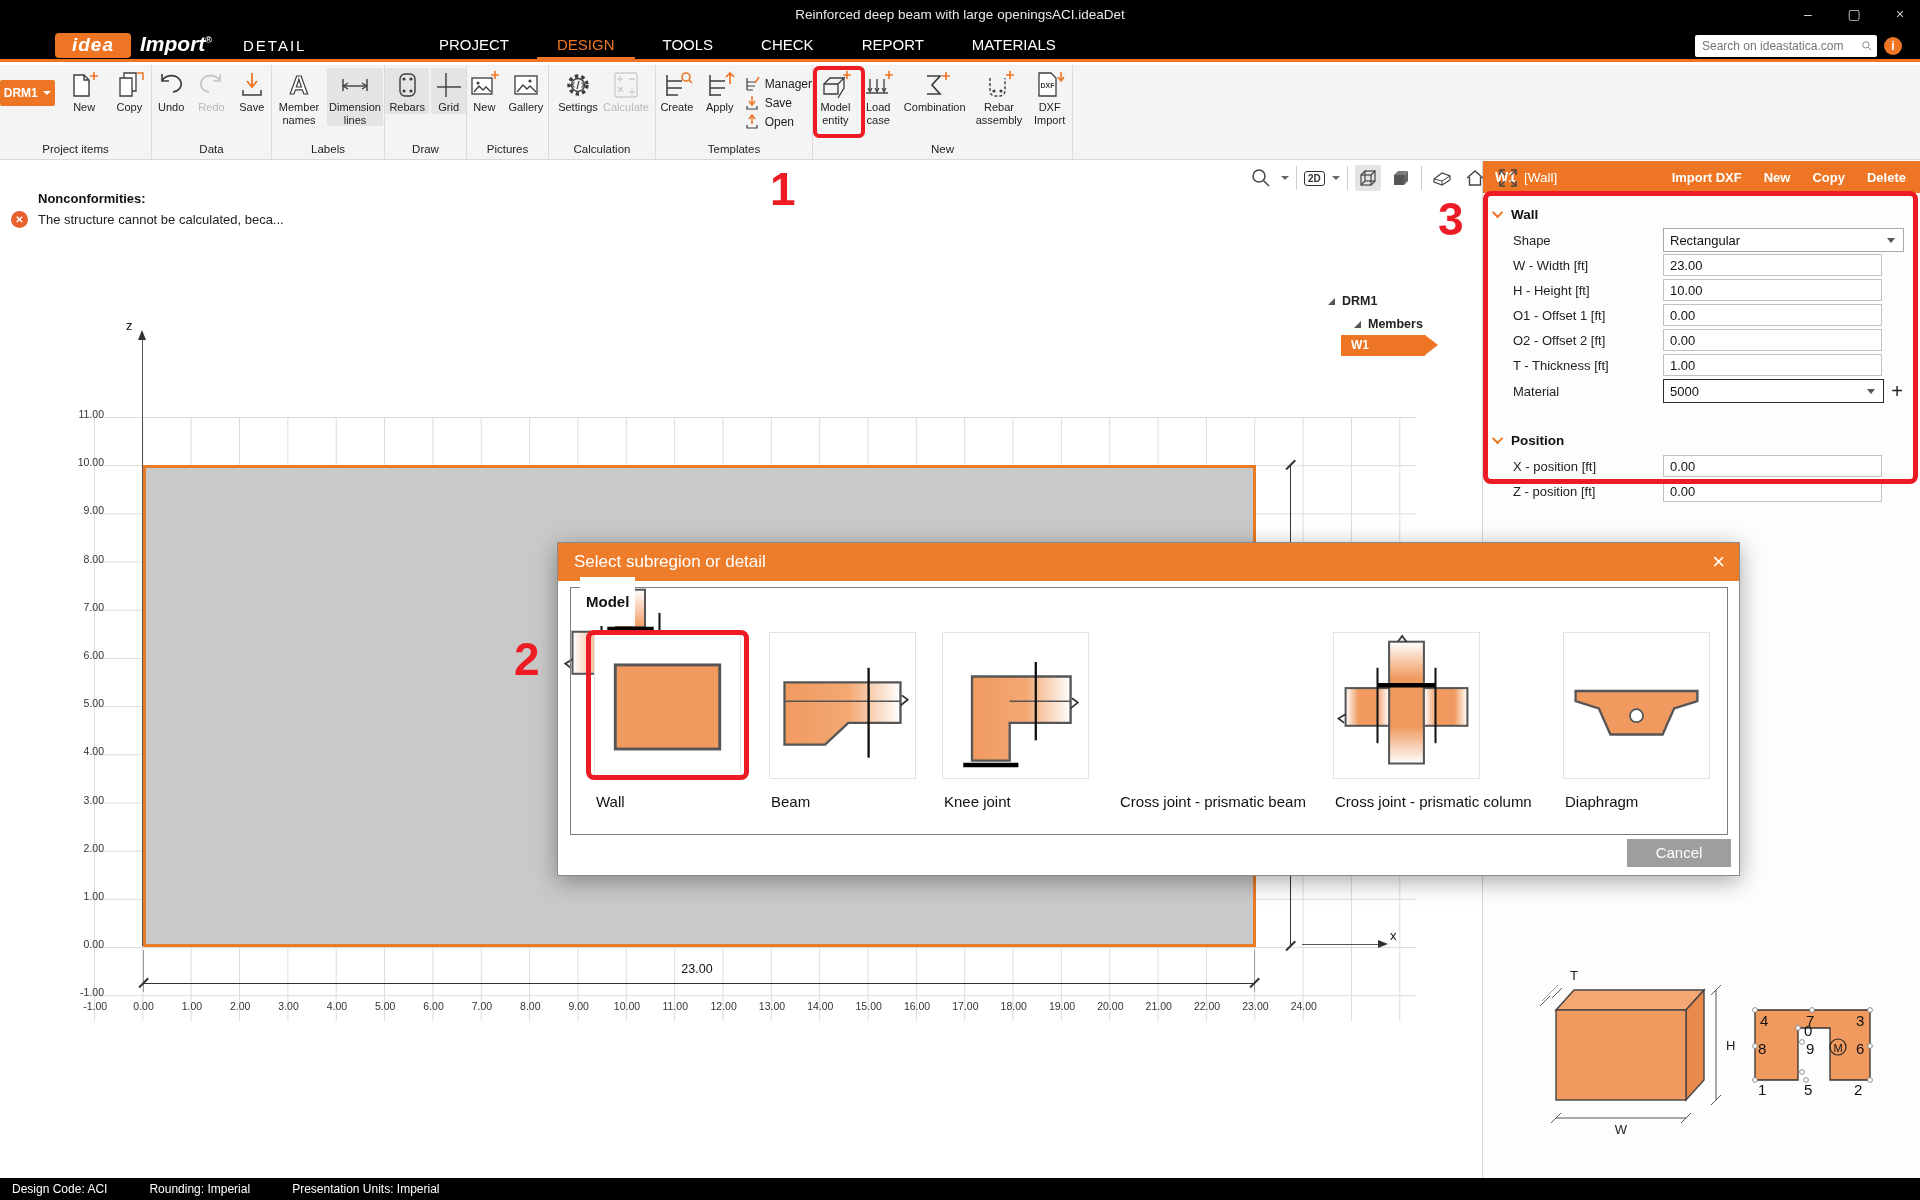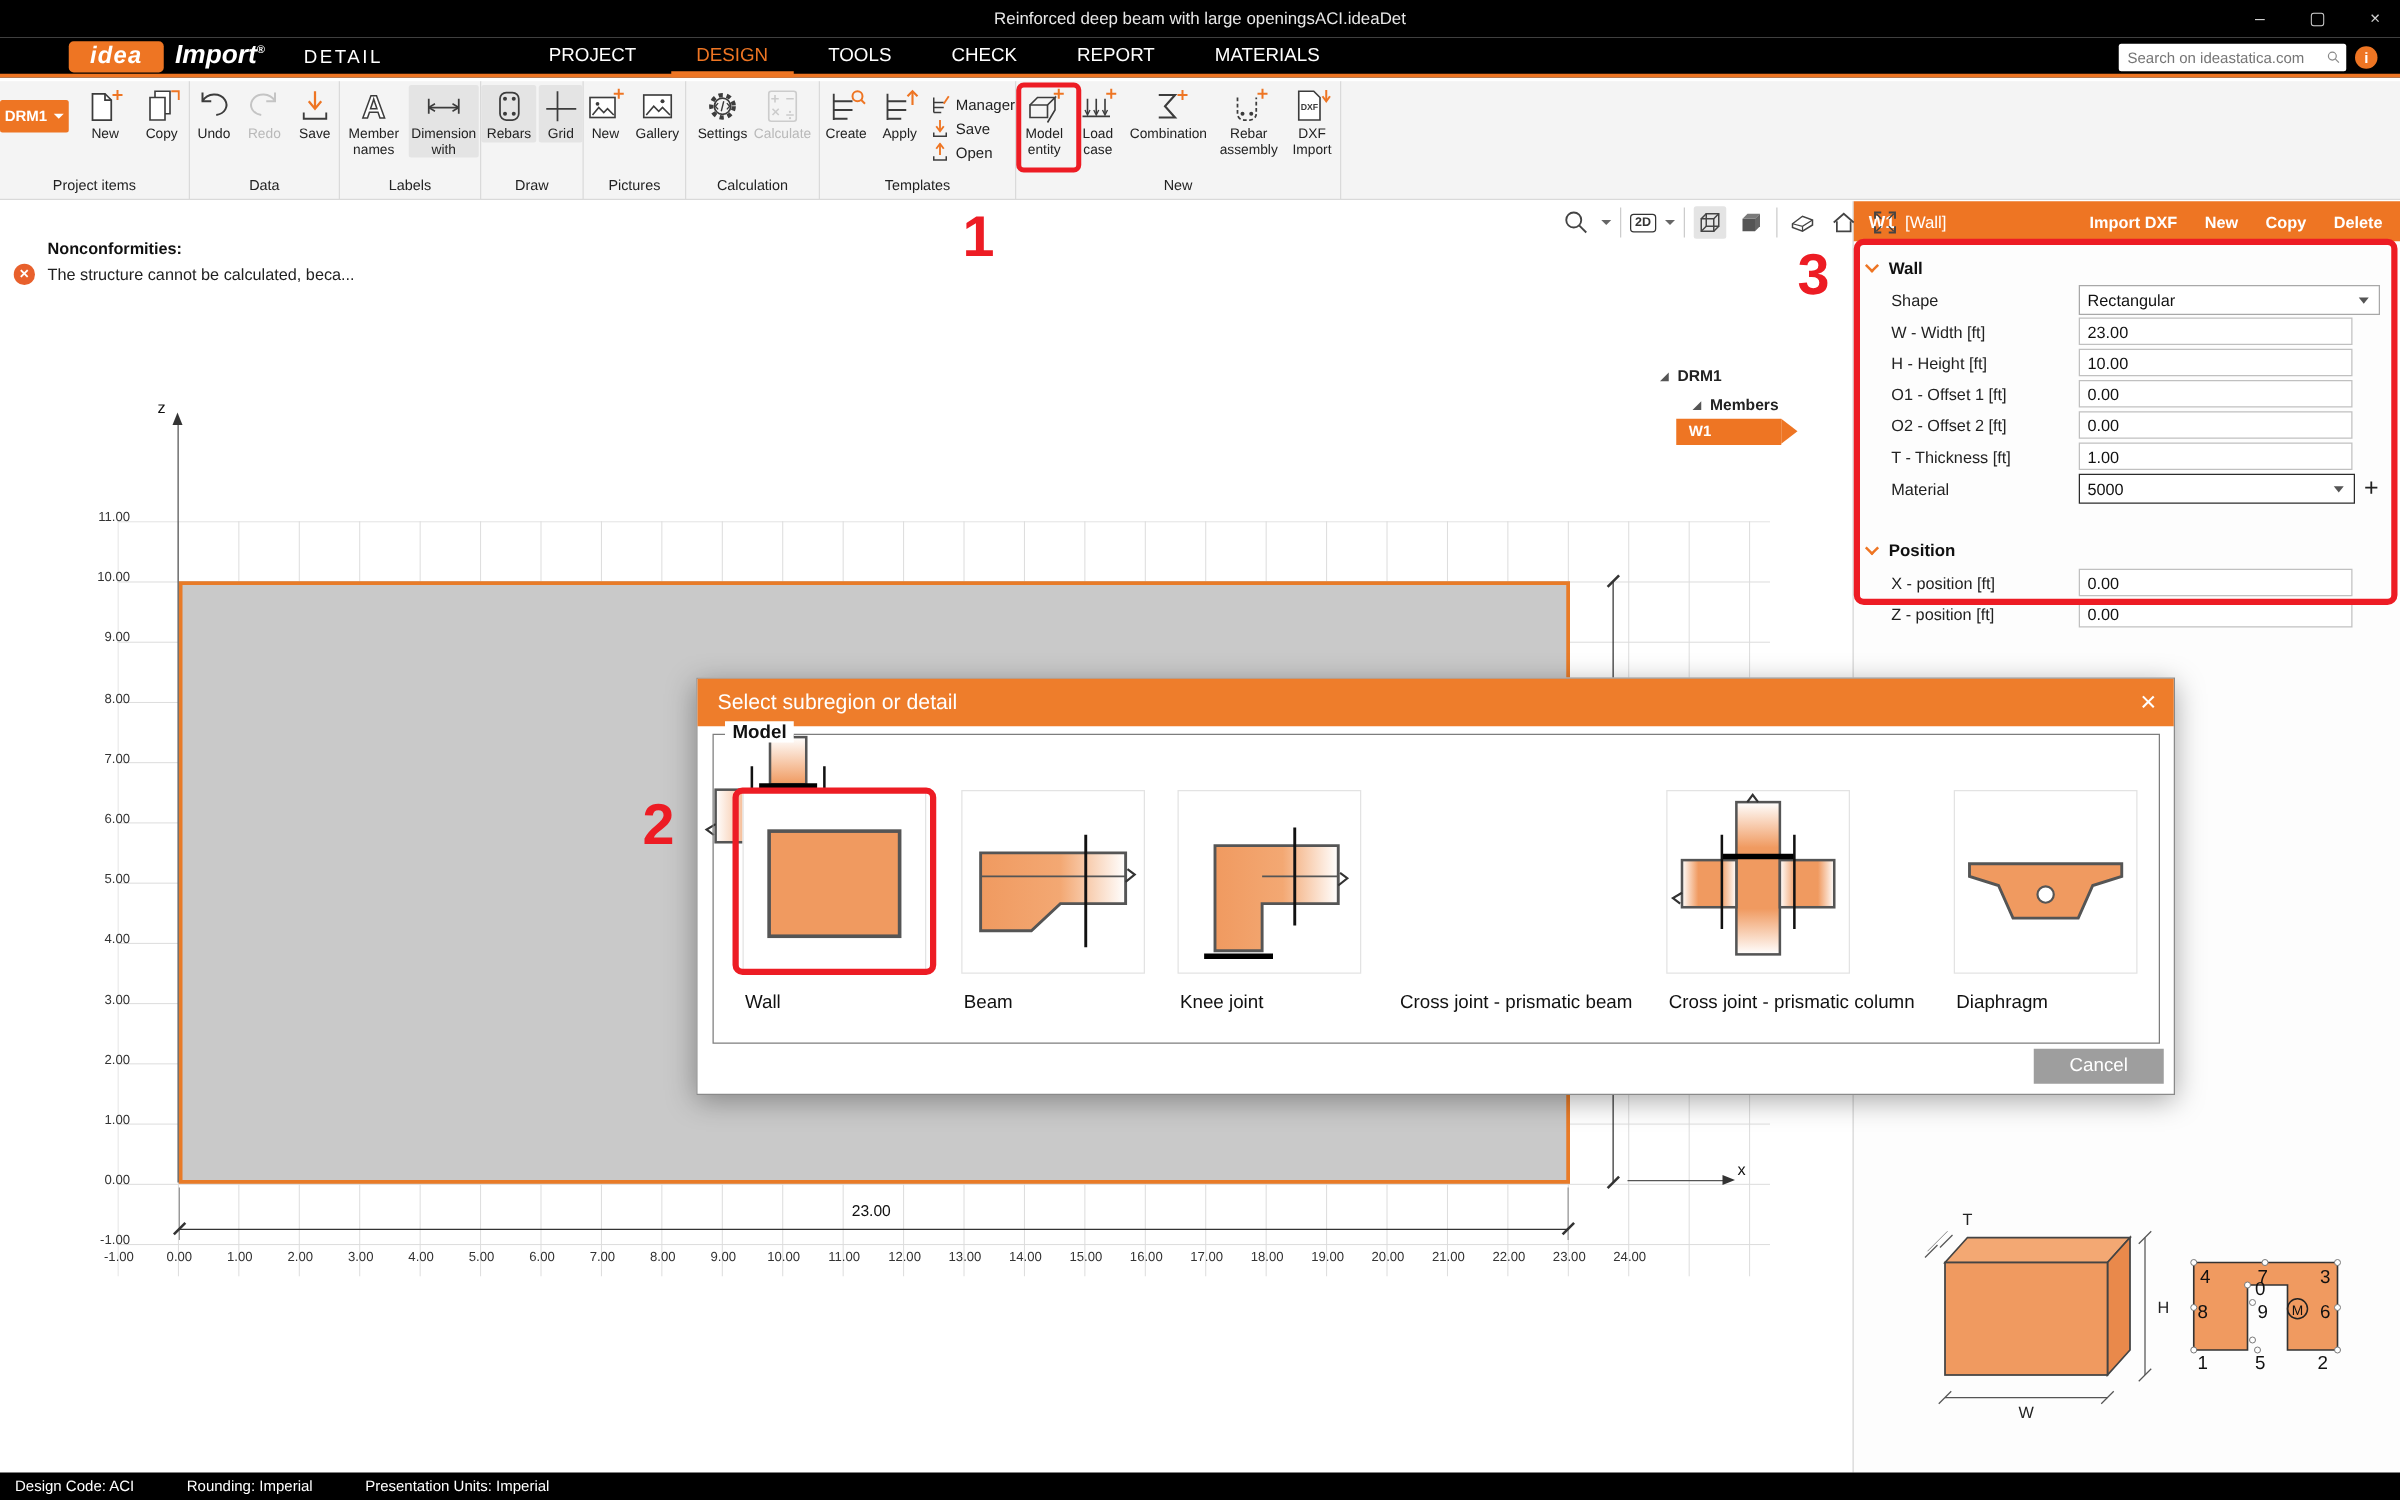--- a/index.html
+++ b/index.html
@@ -104,21 +104,21 @@
   .plus-btn { width:26px; text-align:center; font-size:20px; color:#222; flex:0 0 auto; }
 
   .preview { position:absolute; left:1538px; top:968px; width:375px; height:175px; z-index:2; }
 
   
   .dialog { position:absolute; left:557px; top:542px; width:1183px; height:334px; background:#fff; border:1px solid #8a8a8a; box-shadow:0 5px 22px rgba(0,0,0,.35); z-index:10; }
   .dhead { height:38px; background:#EE7D2B; display:flex; align-items:center; }
   .dhead .dtitle { color:#fff; font-size:17px; margin-left:16px; }
   .dhead .dclose { margin-left:auto; margin-right:14px; color:#fff; font-size:22px; line-height:1; }
   .dfield { position:absolute; left:12px; top:44px; width:1158px; height:248px; border:1px solid #7d7d7d; }
-  .dlegend { position:absolute; left:22px; top:34px; background:#fff; padding:0 6px; font-size:15px; font-weight:bold; color:#111; z-index:11; }
+  .dlegend { position:absolute; left:22px; top:34px; background:#fff; padding:16px 6px; font-size:15px; font-weight:bold; color:#111; z-index:11; }
   .tile { position:absolute; top:89px; width:147px; height:147px; background:#fff; border:1px solid #e3e3e3; z-index:11; }
   .tlabel { position:absolute; top:250px; font-size:15px; color:#111; z-index:11; white-space:nowrap; }
   .cancel-btn { position:absolute; right:8px; top:296px; width:104px; height:28px; background:#9e9e9e; color:#fff; font-size:15px; text-align:center; line-height:28px; z-index:11;margin-left:17px; }
 
   
   .statusbar { position:absolute; left:0; top:1178px; width:1920px; height:22px; background:#000; display:flex; align-items:center; gap:42px; padding-left:12px; }
   .statusbar span { color:#fff; font-size:12px; }
 </style>
 </head>
 <body>
@@ -248,21 +248,21 @@
             </svg>
           <span class="rlabel">Member names</span>
           </div>
         <div class="rbtn tggl" style="width:56px">
           <svg class="ric" width="34" height="30" viewBox="0 0 34 30">
               <line x1="5" y1="16" x2="29" y2="16" stroke="#3c3c3c" stroke-width="1.4"></line>
               <line x1="5" y1="9" x2="5" y2="21" stroke="#3c3c3c" stroke-width="1.4"></line>
               <line x1="29" y1="9" x2="29" y2="21" stroke="#3c3c3c" stroke-width="1.4"></line>
               <path d="M5 16l5-3M5 16l5 3M29 16l-5-3M29 16l-5 3" stroke="#3c3c3c" stroke-width="1.2" fill="none"></path>
             </svg>
-          <span class="rlabel">Dimension with</span>
+          <span class="rlabel">Dimension lines</span>
           </div>
       </div>
       <div class="rgname">Labels</div>
     </div>
 
     <div class="rgroup" style="width:82px">
       <div class="rcontent">
         <div class="rbtn tggl">
           <svg class="ric" width="34" height="30" viewBox="0 0 34 30">
               <rect x="10" y="4" width="15" height="22" rx="5" fill="none" stroke="#3c3c3c" stroke-width="1.4"></rect>

